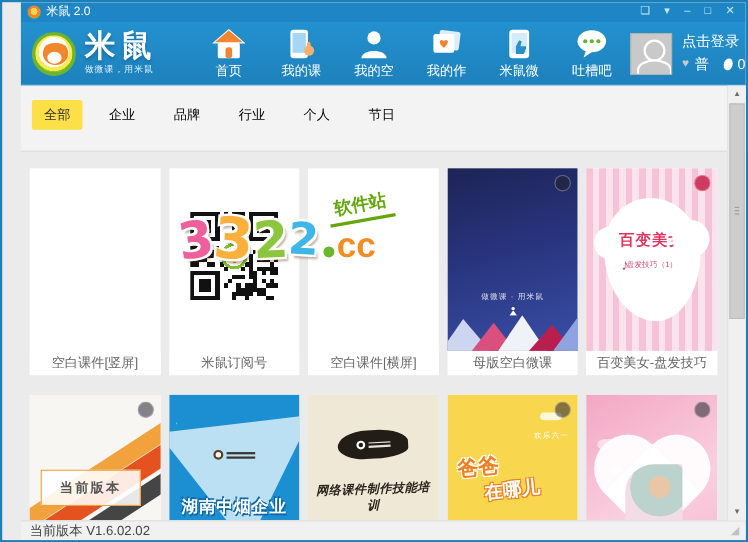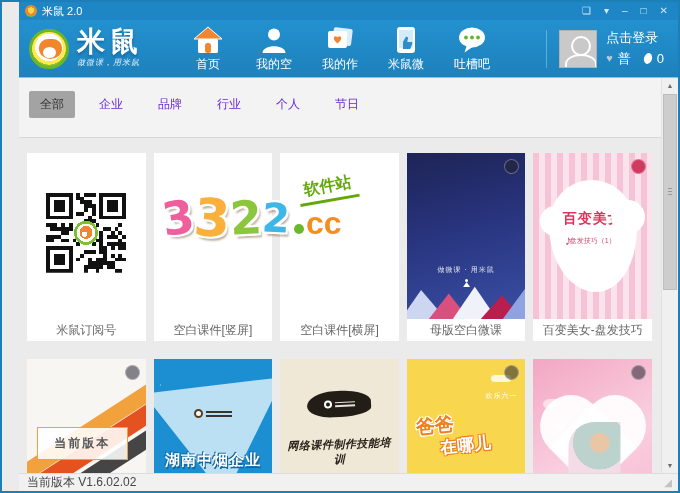--- a/index.html
+++ b/index.html
@@ -26,21 +26,21 @@
   .mascot{position:relative;width:40px;height:40px;border-radius:50%;
     background:radial-gradient(circle at 50% 45%, #ffffff 0 54%, #ffe94d 55% 68%, #8cc332 69%);
     border:3px solid #6fb52a;overflow:hidden;flex:0 0 auto;}
   .mascot::before{content:"";position:absolute;left:7px;top:7px;width:23px;height:20px;
     background:#f2862c;border-radius:50% 50% 60% 60%;}
   .mascot::after{content:"";position:absolute;left:11px;top:15px;width:13px;height:11px;
     background:#fff;border-radius:50%;}
   .brandbox{margin-left:8px;}
   .brand{font-size:28px;font-weight:bold;color:#fff;letter-spacing:5px;
     text-shadow:0 2px 3px rgba(0,60,100,.4);line-height:26px;}
-  .tagline{font-size:8px;color:#dff0fb;letter-spacing:1px;margin-top:2px;font-style:italic;}
+  .tagline{font-size:8px;color:#dff0fb;letter-spacing:1px;margin-top:2px;}
   .nav{display:flex;gap:20px;margin-left:8px;}
   .nav-item{width:46px;text-align:center;cursor:pointer;}
   .nav-item .ic{height:30px;display:flex;align-items:flex-end;justify-content:center;}
   .nav-item .lb{font-size:12px;color:#fff;margin-top:2px;white-space:nowrap;}
   .hdr-divider{width:1px;height:38px;background:rgba(255,255,255,.3);margin-left:auto;margin-right:12px;}
   .loginbox{display:flex;align-items:center;padding-right:4px;}
   .avatar{width:38px;height:38px;background:#c9c9c9;border:1px solid #b3b3b3;position:relative;overflow:hidden;flex:0 0 auto;}
   .avatar::before{content:"";position:absolute;left:11px;top:5px;width:16px;height:16px;border-radius:50%;
     background:#c9c9c9;border:2px solid #fff;}
   .avatar::after{content:"";position:absolute;left:5px;top:23px;width:28px;height:18px;border-radius:50% 50% 0 0;
@@ -48,22 +48,22 @@
   .logincol{margin-left:9px;}
   .login-prompt{color:#fff;font-size:13px;line-height:16px;cursor:pointer;}
   .login-row{display:flex;align-items:center;gap:5px;margin-top:4px;}
   .heart-ic{color:#c3c9cf;font-size:11px;line-height:11px;}
   .level{color:#fff;font-size:13px;}
   .egg-ic{width:8px;height:11px;background:#fff;border-radius:50%;transform:rotate(18deg);display:inline-block;margin-left:8px;}
   .coins{color:#fff;font-size:13px;}
   
   .tabband{height:60px;background:#f3f3f3;border-bottom:1px solid #d8d8d8;padding:13px 0 0 10px;}
   .tabs{display:flex;gap:13px;}
-  .tab{font-size:12px;color:#6d28d9;padding:5px 11px;cursor:pointer;border-radius:2px;}
-  .tab.active{background:#a3a3a3;color:#333;}
+  .tab{font-size:12px;color:#000000;padding:5px 11px;cursor:pointer;border-radius:2px;}
+  .tab.active{background:#fde047;color:#333;}
   
   .content{position:relative;height:335px;background:#ebebeb;overflow:hidden;padding:15px 26px 0 8px;}
   .cardgrid{display:grid;grid-template-columns:repeat(5,1fr);gap:18px 8px;}
   .card{background:#fff;height:188px;cursor:pointer;position:relative;}
   .thumb{height:166px;position:relative;overflow:hidden;}
   .caption{height:22px;line-height:22px;text-align:center;font-size:12px;color:#666;
     white-space:nowrap;overflow:hidden;background:#fff;}
   .badge{position:absolute;top:6px;right:6px;width:15px;height:15px;border-radius:50%;
     background:rgba(35,35,48,.55);border:1px solid rgba(255,255,255,.3);z-index:3;}
   .badge.red{background:#cf3a60;}
@@ -212,20 +212,31 @@
             <path d="M15 1 L29 13 L1 13 Z" fill="#f08632" stroke="#fff" stroke-width="1"></path>
             <rect x="5" y="13" width="20" height="14" rx="1.5" fill="#fff"></rect>
             <rect x="12" y="17" width="6" height="10" rx="2.5" fill="#f08632"></rect>
           </svg>
         </span>
         <div class="lb">首页</div>
       </div>
       <div class="nav-item">
         <span class="ic">
           <svg width="28" height="28" viewBox="0 0 28 28">
+            <rect x="4" y="1" width="16" height="26" rx="3" fill="#fff"></rect>
+            <rect x="6" y="4" width="12" height="18" fill="#a5d7f4"></rect>
+            <circle cx="21" cy="20" r="4.6" fill="#f5b06c"></circle>
+            <rect x="19" y="12" width="3.4" height="8" rx="1.7" fill="#f5b06c"></rect>
+          </svg>
+        </span>
+        <div class="lb">我的课</div>
+      </div>
+      <div class="nav-item">
+        <span class="ic">
+          <svg width="28" height="28" viewBox="0 0 28 28">
             <circle cx="14" cy="8.5" r="6" fill="#fff"></circle>
             <path d="M2.5 27 C2.5 18 25.5 18 25.5 27 Z" fill="#fff"></path>
           </svg>
         </span>
         <div class="lb">我的空</div>
       </div>
       <div class="nav-item">
         <span class="ic">
           <svg width="30" height="28" viewBox="0 0 30 28">
             <rect x="8" y="2" width="19" height="17" rx="2" fill="#dceefb" transform="rotate(7 17 10)"></rect>
@@ -281,20 +292,25 @@
       <span class="tab">企业</span>
       <span class="tab">品牌</span>
       <span class="tab">行业</span>
       <span class="tab">个人</span>
       <span class="tab">节日</span>
     </div>
   </div>
 
   <div class="content">
     <div class="cardgrid">
+
+      <div class="card">
+        <div class="thumb"></div>
+        <div class="caption">空白课件[竖屏]</div>
+      </div>
 
       <div class="card">
         <div class="thumb">
           <div class="qr-wrap">
             <svg id="qr" width="80" height="80" viewBox="0 0 21 21" shape-rendering="crispEdges">
                 <rect x="0" y="0" width="21" height="21" fill="#fff"></rect>
                 <rect x="8" y="0" width="1" height="1" fill="#111"></rect>
                 <rect x="10" y="0" width="1" height="1" fill="#111"></rect>
                 <rect x="11" y="0" width="1" height="1" fill="#111"></rect>
                 <rect x="12" y="0" width="1" height="1" fill="#111"></rect>
@@ -414,25 +430,20 @@
                 <circle cx="10.5" cy="10.4" r="1.7" fill="#f08632"></circle>
                 <circle cx="10.1" cy="10.9" r="0.7" fill="#fff"></circle>
               </svg>
           </div>
         </div>
         <div class="caption">米鼠订阅号</div>
       </div>
 
       <div class="card">
         <div class="thumb"></div>
-        <div class="caption">空白课件[竖屏]</div>
-      </div>
-
-      <div class="card">
-        <div class="thumb"></div>
         <div class="caption">空白课件[横屏]</div>
       </div>
 
       <div class="card">
         <div class="thumb master">
           <span class="badge"></span>
           <div class="ovtext">做微课 · 用米鼠</div>
           <div class="figure"></div>
           <div class="mt mt1"></div>
             <div class="mt mt2"></div>

